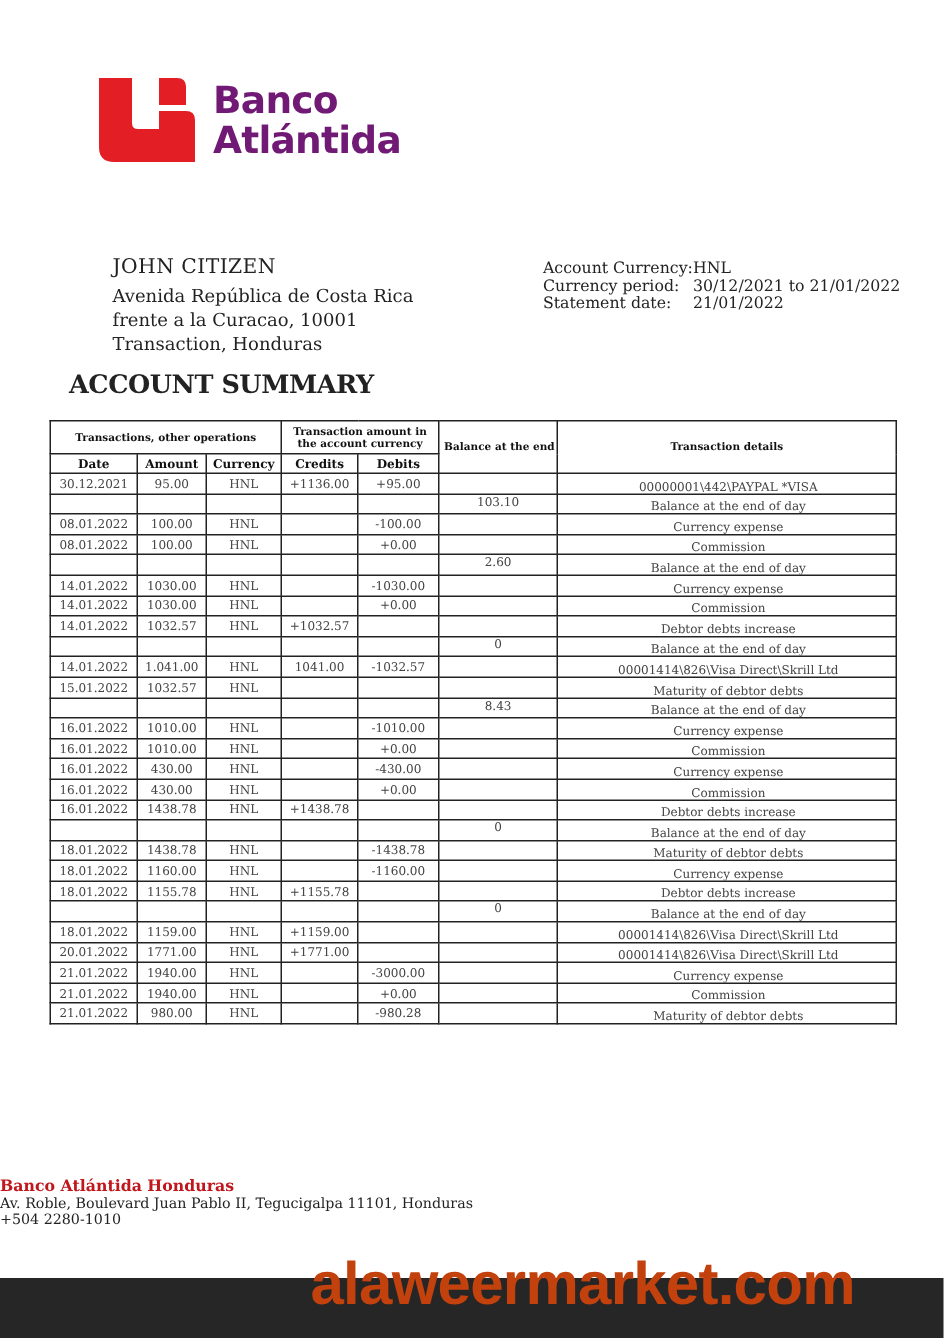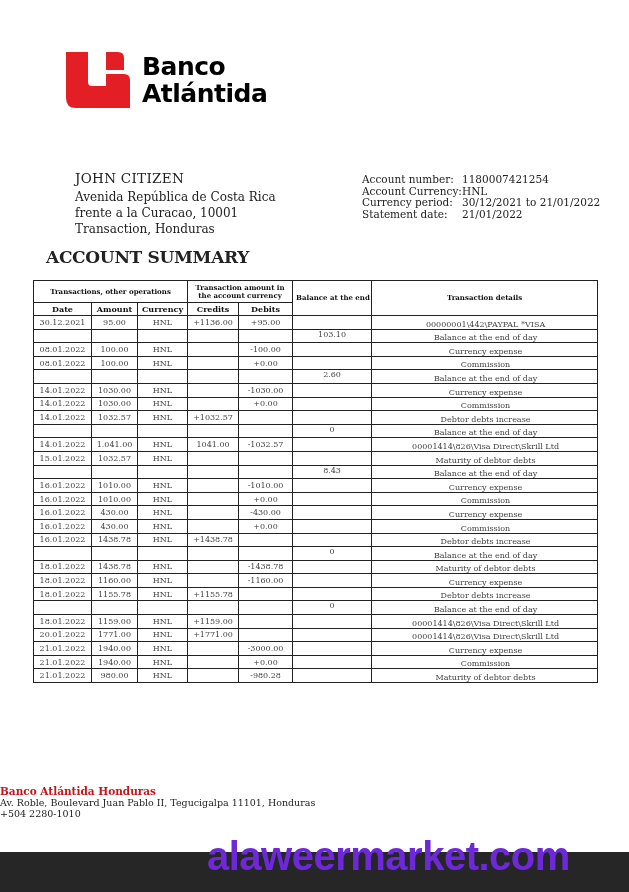--- a/index.html
+++ b/index.html
@@ -1,35 +1,35 @@
 <!DOCTYPE html>
 <html><head>
 <meta charset="utf-8">
 <style>
   html, body { margin:0; padding:0; }
   body { width:629px; height:892px; background:#ffffff; position:relative; overflow:hidden; font-family:"DejaVu Serif", serif; color:#222; }
   .logo { position:absolute; left:66px; top:52px; display:flex; align-items:center; }
   .logo-mark { width:64px; height:56px; position:relative; }
-  .logo-text { margin-left:12px; font-family:"DejaVu Sans", sans-serif; font-weight:bold; color:#000000; font-size:25px; line-height:27px; letter-spacing:-0.5px; }
+  .logo-text { margin-left:12px; font-family:"DejaVu Sans", sans-serif; font-weight:bold; color:#701a75; font-size:25px; line-height:27px; letter-spacing:-0.5px; }
   .customer { position:absolute; left:75px; top:170px; }
   .customer .name { font-size:13.5px; letter-spacing:0.3px; margin-bottom:3px; }
   .customer .line { font-size:12px; line-height:16px; }
   .acct { position:absolute; left:362px; top:174px; font-size:10.5px; line-height:11.5px; }
   .acct .row { display:flex; }
   .acct .lbl { width:100px; }
   .title { position:absolute; left:46px; top:247px; font-weight:bold; font-size:17px; letter-spacing:-0.3px; }
   table { position:absolute; left:33px; top:280px; border-collapse:collapse; width:564px; table-layout:fixed; }
   td, th { border:1px solid #222; font-size:8px; padding:0 3px; height:12.6px; text-align:center; white-space:nowrap; overflow:hidden; color:#444; }
   th { font-weight:bold; color:#111; font-size:7px; line-height:8px; }
   th.sub { font-size:8px; height:12px; }
   td.det { text-align:center; padding-left:5px; vertical-align:bottom; }
   .footer { position:absolute; left:0; width:629px; top:786px; font-size:9.5px; line-height:11px; }
   .footer .bank { color:#c0161c; font-weight:bold; font-size:10.5px; }
   .banner { position:absolute; left:0; top:852px; width:629px; height:40px; background:#262626; }
-  .wm { position:absolute; left:207px; top:832px; font-family:"Liberation Sans", sans-serif; font-weight:bold; font-size:40px; color:#6d28d9; letter-spacing:-0.5px; line-height:48px; }
+  .wm { position:absolute; left:207px; top:832px; font-family:"Liberation Sans", sans-serif; font-weight:bold; font-size:40px; color:#c2410c; letter-spacing:-0.5px; line-height:48px; }
 </style>
 </head>
 <body>
 
 <div class="logo">
   <svg class="logo-mark" viewBox="0 0 64 56" width="64" height="56">
     <path d="M0 0 H22 V30 Q22 34 26 34 H40 V22 H58 Q64 22 64 28 V56 H10 Q0 56 0 46 Z" fill="#e31e24"></path>
     <path d="M40 0 H52 Q58 0 58 6 V18 H40 Z" fill="#e31e24"></path>
   </svg>
   <div class="logo-text">
@@ -39,24 +39,20 @@
 </div>
 
 <div class="customer">
   <div class="name">JOHN CITIZEN</div>
   <div class="line">Avenida República de Costa Rica</div>
   <div class="line">frente a la Curacao, 10001</div>
   <div class="line">Transaction, Honduras</div>
 </div>
 
 <div class="acct">
-  <div class="row">
-      <span class="lbl">Account number:</span>
-      <span>1180007421254</span>
-    </div>
   <div class="row">
       <span class="lbl">Account Currency:</span>
       <span>HNL</span>
     </div>
   <div class="row">
       <span class="lbl">Currency period:</span>
       <span>30/12/2021 to 21/01/2022</span>
     </div>
   <div class="row">
       <span class="lbl">Statement date:</span>

